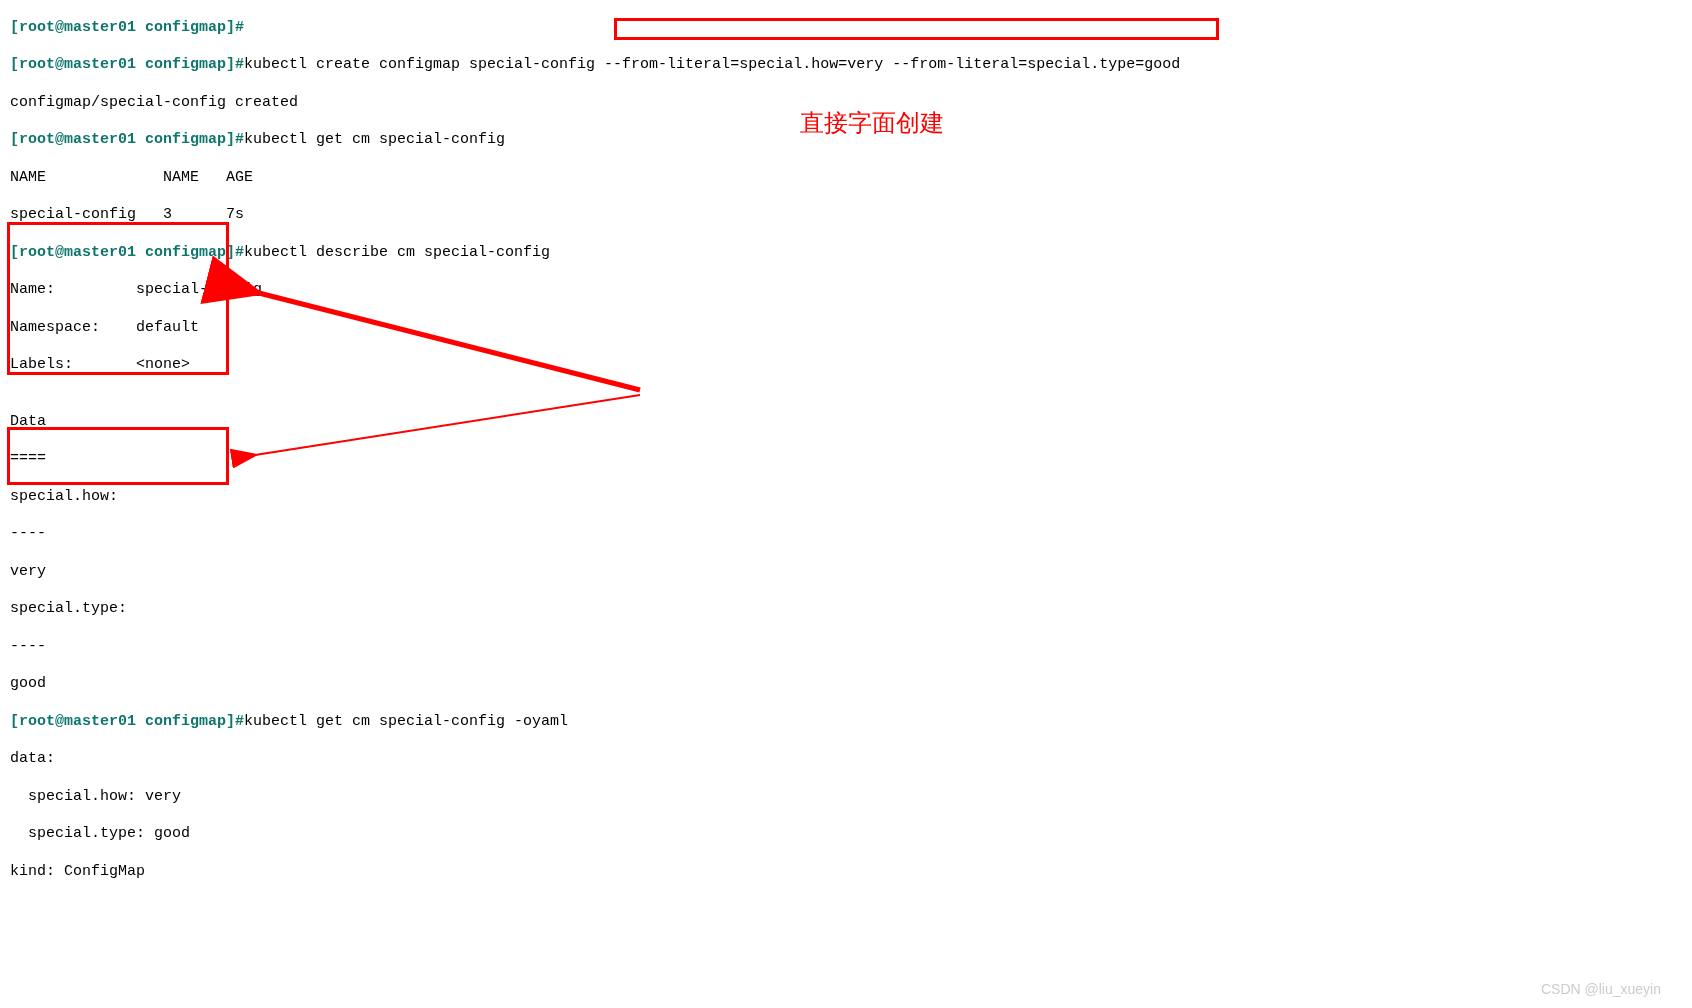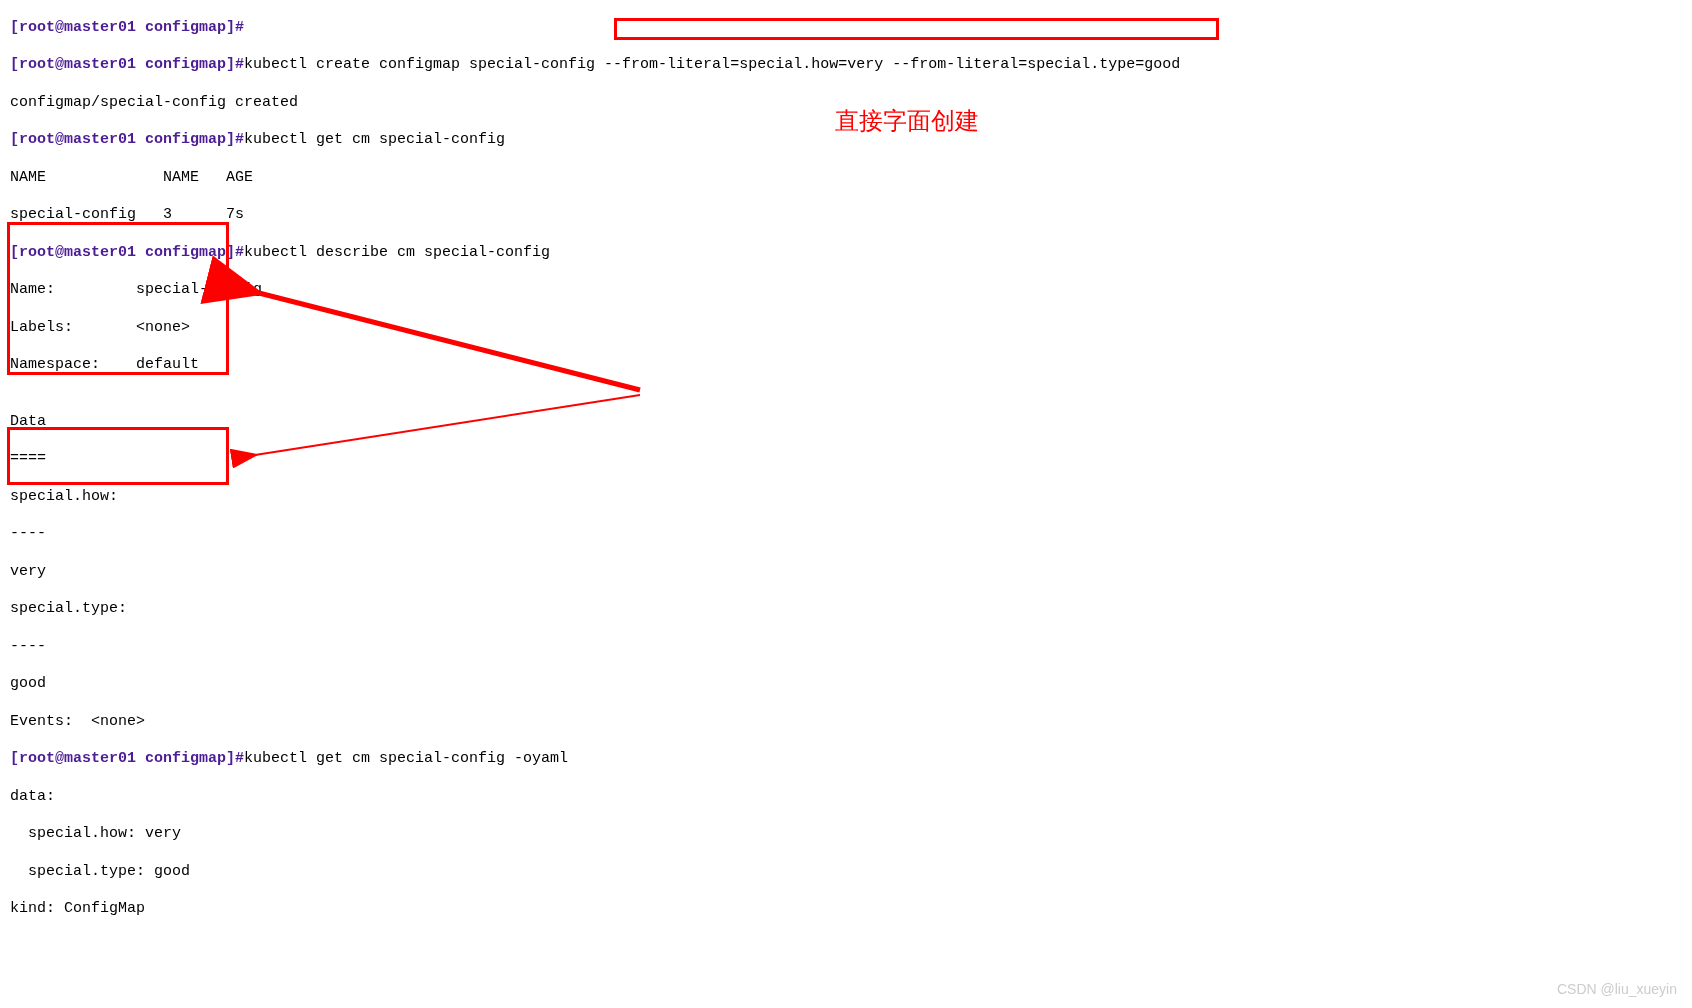--- a/index.html
+++ b/index.html
@@ -12,38 +12,37 @@
       position: relative;
       width: 1692px;
       height: 1008px;
       overflow: hidden;
     }
     .terminal {
       padding: 0 0 0 10px;
       white-space: pre;
       color: #000;
     }
-    .prompt { color: #4c1d95; font-weight: bold; }
+    .prompt { color: #0f766e; font-weight: bold; }
     .red-box {
       border: 3px solid #ff0000;
       position: absolute;
       background: transparent;
       pointer-events: none;
     }
     .annotation {
       position: absolute;
       color: #ff0000;
-      font-family: Liberation Mono, monospace;
+      font-family: Liberation Serif, serif;
       font-size: 24px;
       font-weight: normal;
-      margin-left: 35px;
     }
     .watermark {
       position: absolute;
-      right: 15px;
+      right: 31px;
       bottom: 10px;
       color: #cccccc;
       font-family: Arial, sans-serif;
       font-size: 14px;
     }
     svg.arrow {
       position: absolute;
       pointer-events: none;
       overflow: visible;
     }
@@ -53,32 +52,31 @@
 
 <div class="terminal">
 <div><span class="prompt">[root@master01 configmap]#</span></div>
 <div><span class="prompt">[root@master01 configmap]#</span><span>kubectl create configmap special-config --from-literal=special.how=very --from-literal=special.type=good</span></div>
 <div>configmap/special-config created</div>
 <div><span class="prompt">[root@master01 configmap]#</span><span>kubectl get cm special-config</span></div>
 <div>NAME             NAME   AGE</div>
 <div>special-config   3      7s</div>
 <div><span class="prompt">[root@master01 configmap]#</span><span>kubectl describe cm special-config</span></div>
 <div>Name:         special-config</div>
+<div>Namespace:    default</div>
 <div>Labels:       &lt;none&gt;</div>
-<div>Namespace:    default</div>
 <div></div>
 <div>Data</div>
 <div>====</div>
 <div>special.how:</div>
 <div>----</div>
 <div>very</div>
 <div>special.type:</div>
 <div>----</div>
 <div>good</div>
-<div>Events:  &lt;none&gt;</div>
 <div><span class="prompt">[root@master01 configmap]#</span><span>kubectl get cm special-config -oyaml</span></div>
 <div>data:</div>
 <div>  special.how: very</div>
 <div>  special.type: good</div>
 <div>kind: ConfigMap</div>
 
 
 
 
 

